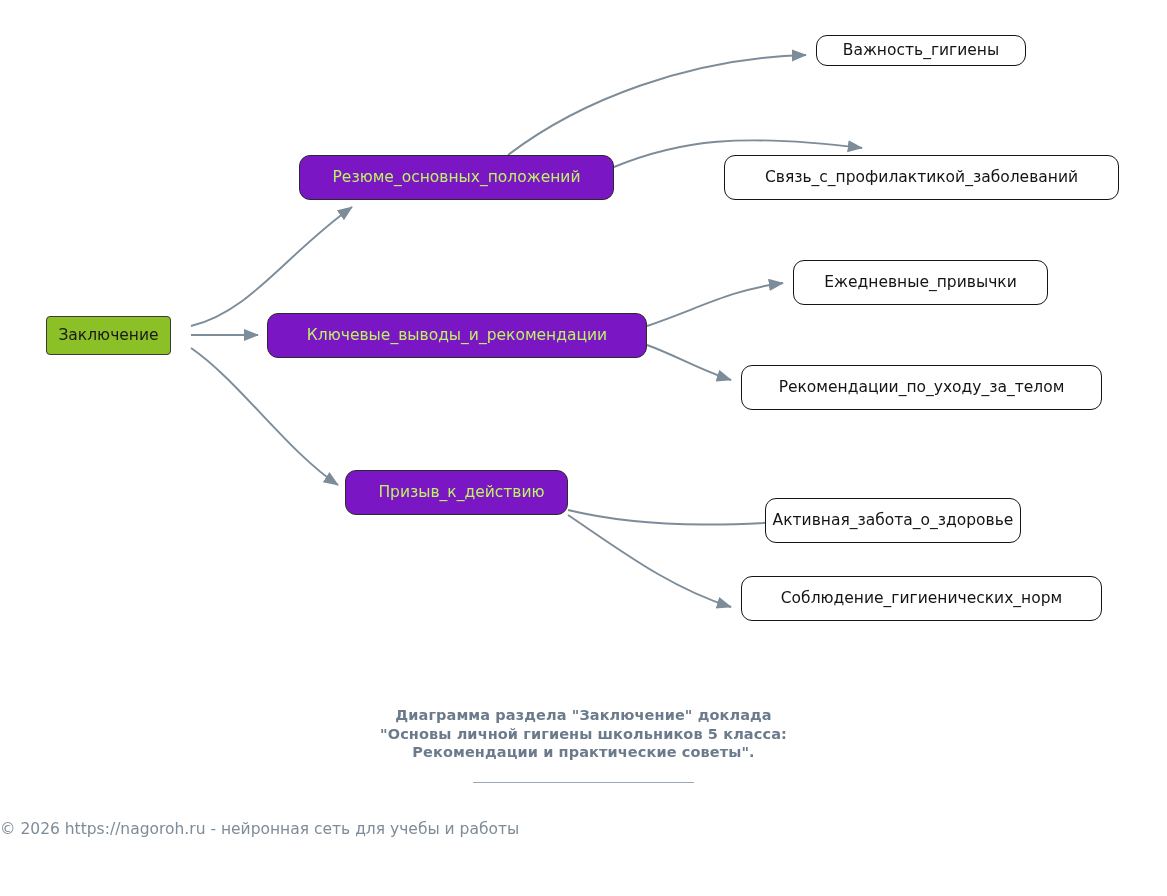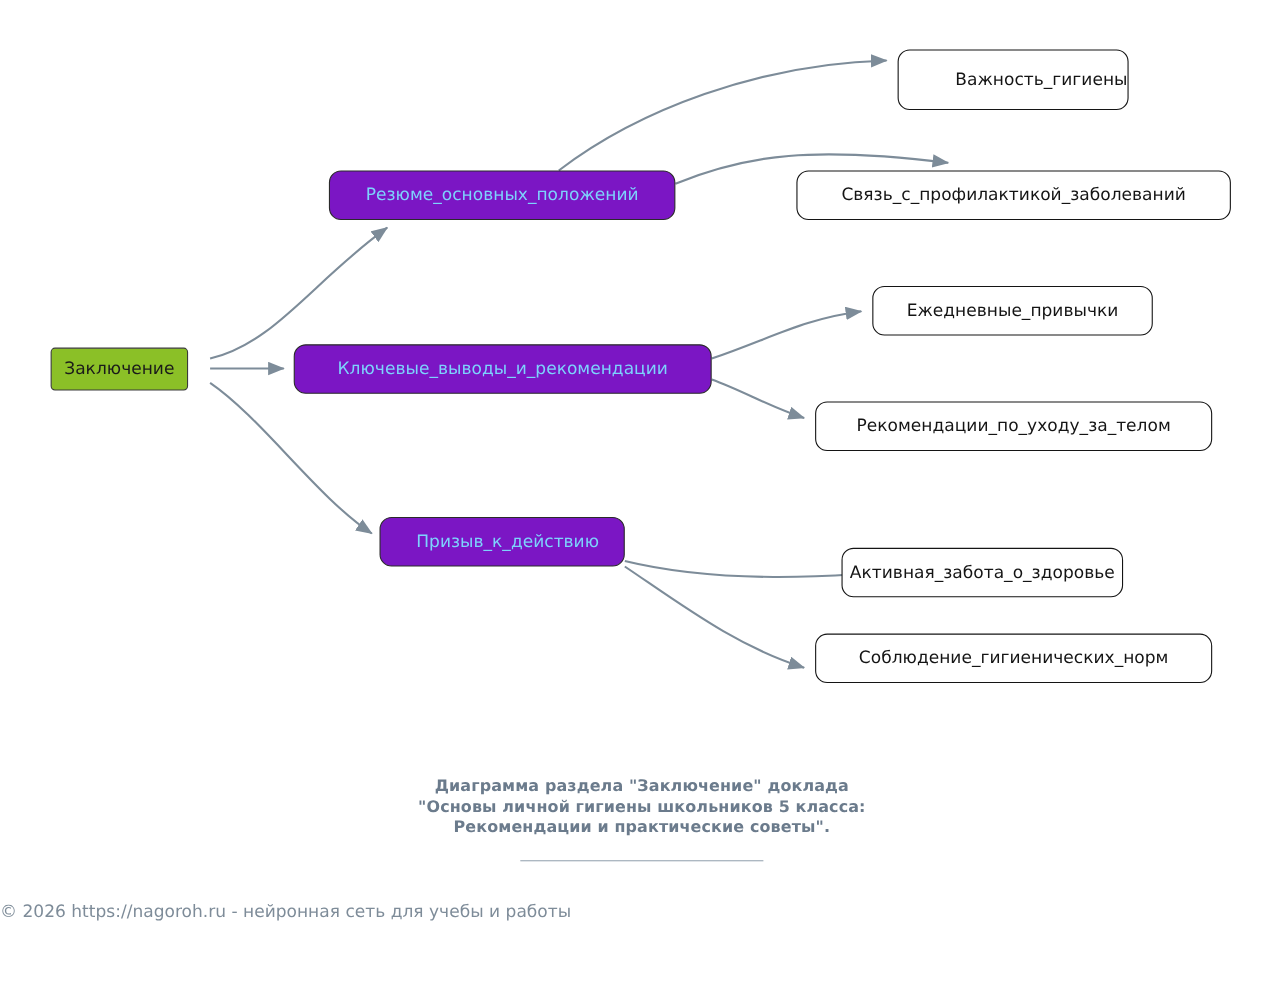--- a/index.html
+++ b/index.html
@@ -38,21 +38,21 @@
   .node.root {
     background: #8bc027;
     border: 1.6px solid #3b3b3b;
     border-radius: 4px;
     color: #1a1a1a;
   }
   .node.mid {
     background: #7b16c4;
     border: 1.6px solid #2a2a2a;
     border-radius: 11px;
-    color: #7dd3fc;
+    color: #bef264;
   }
   .node.leaf {
     background: #ffffff;
     border: 1.7px solid #141414;
     border-radius: 11px;
     color: #141414;
   }
   #caption {
     position: absolute;
     left: 0;
@@ -113,21 +113,21 @@
     </g>
   </svg>
 
   <div class="node root" style="left:46px; top:316px; width:125px; height:39px;">
     <span>Заключение</span>
   </div>
 
   <div class="node mid" style="left:299px; top:155px; width:315px; height:45px;">
     <span>Резюме_основных_положений</span>
   </div>
-  <div class="node leaf" style="left:816px; top:45px; width:210px; height:55px;justify-content:flex-end;">
+  <div class="node leaf" style="left:816px; top:35px; width:210px; height:31px;">
     <span>Важность_гигиены</span>
   </div>
   <div class="node leaf" style="left:724px; top:155px; width:395px; height:45px;">
     <span>Связь_с_профилактикой_заболеваний</span>
   </div>
 
   <div class="node mid" style="left:267px; top:313px; width:380px; height:45px;">
     <span>Ключевые_выводы_и_рекомендации</span>
   </div>
   <div class="node leaf" style="left:793px; top:260px; width:255px; height:45px;">

